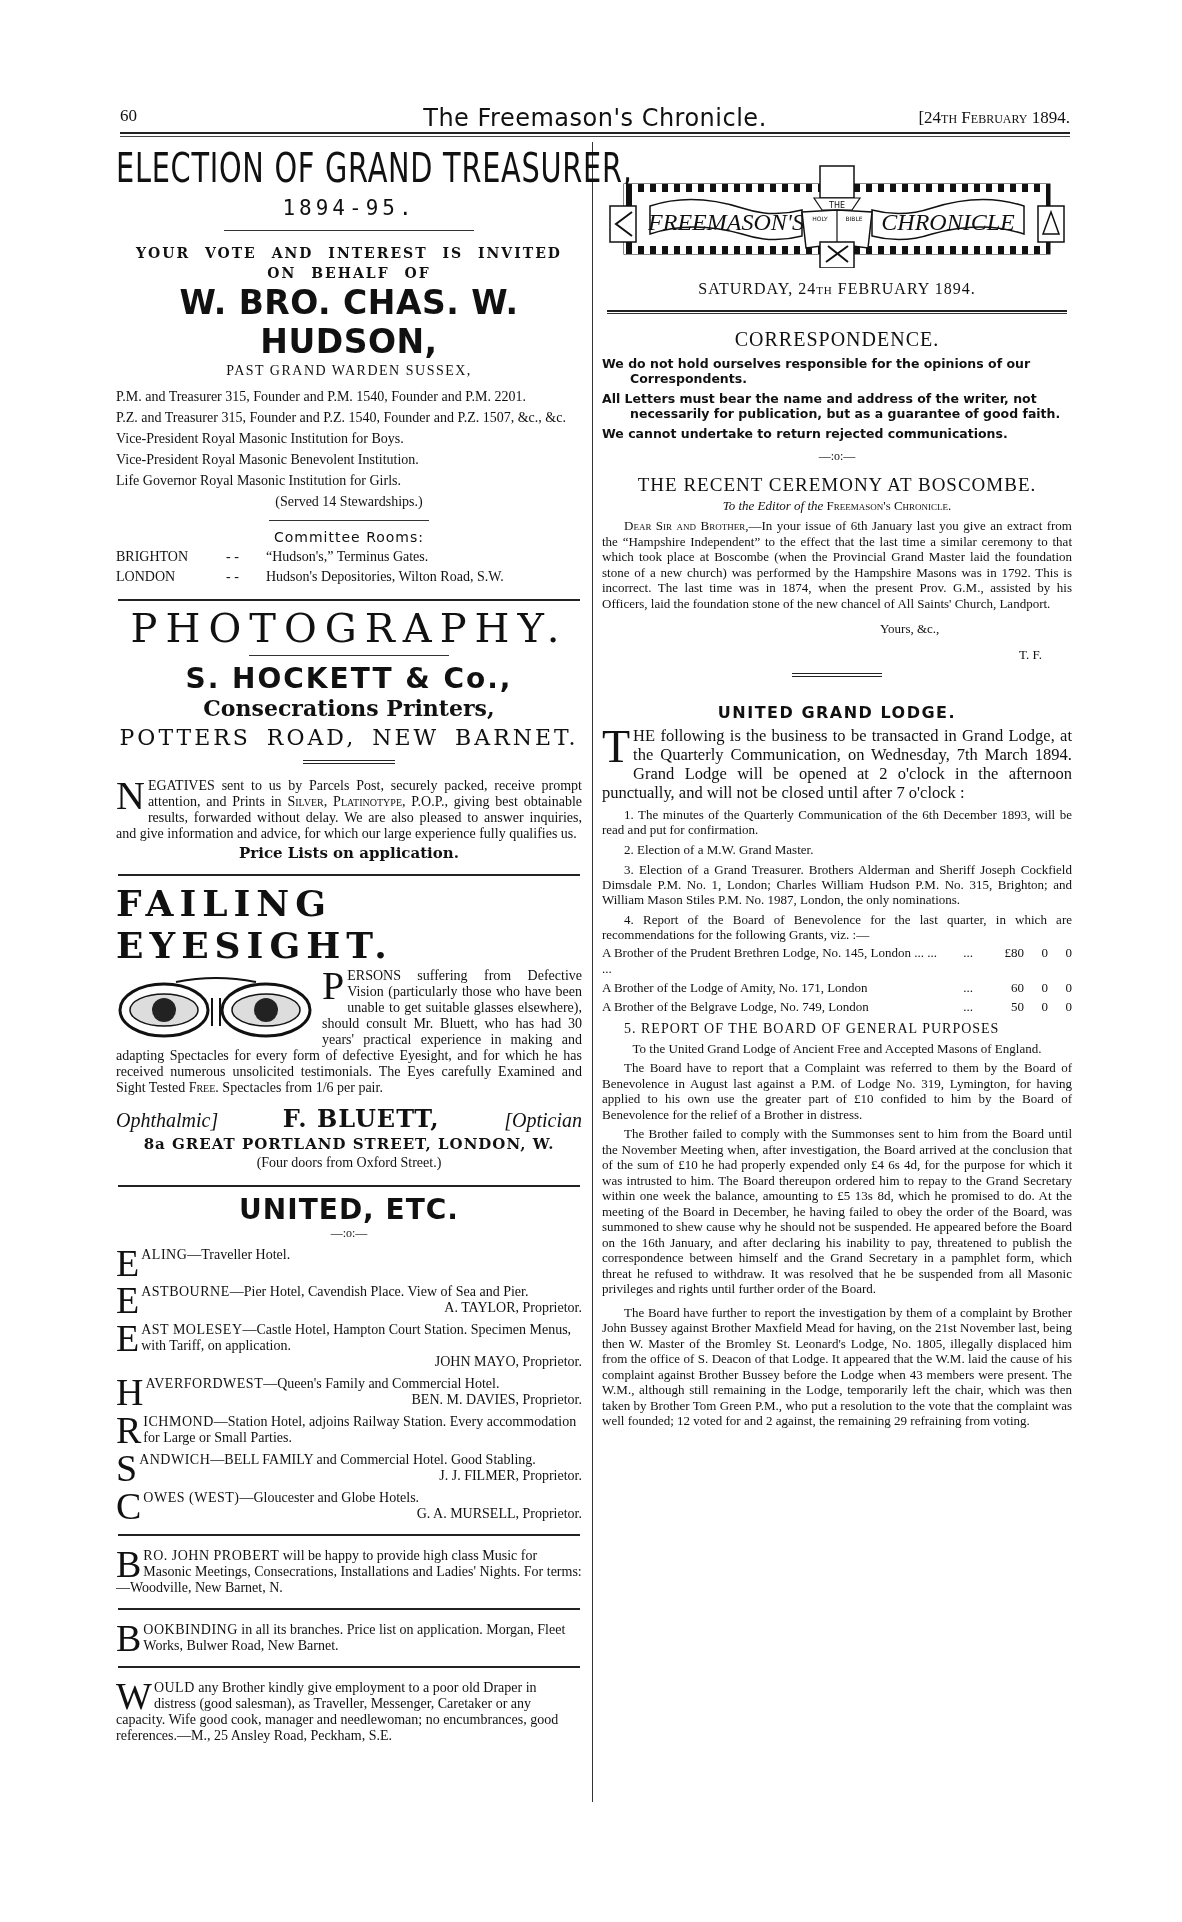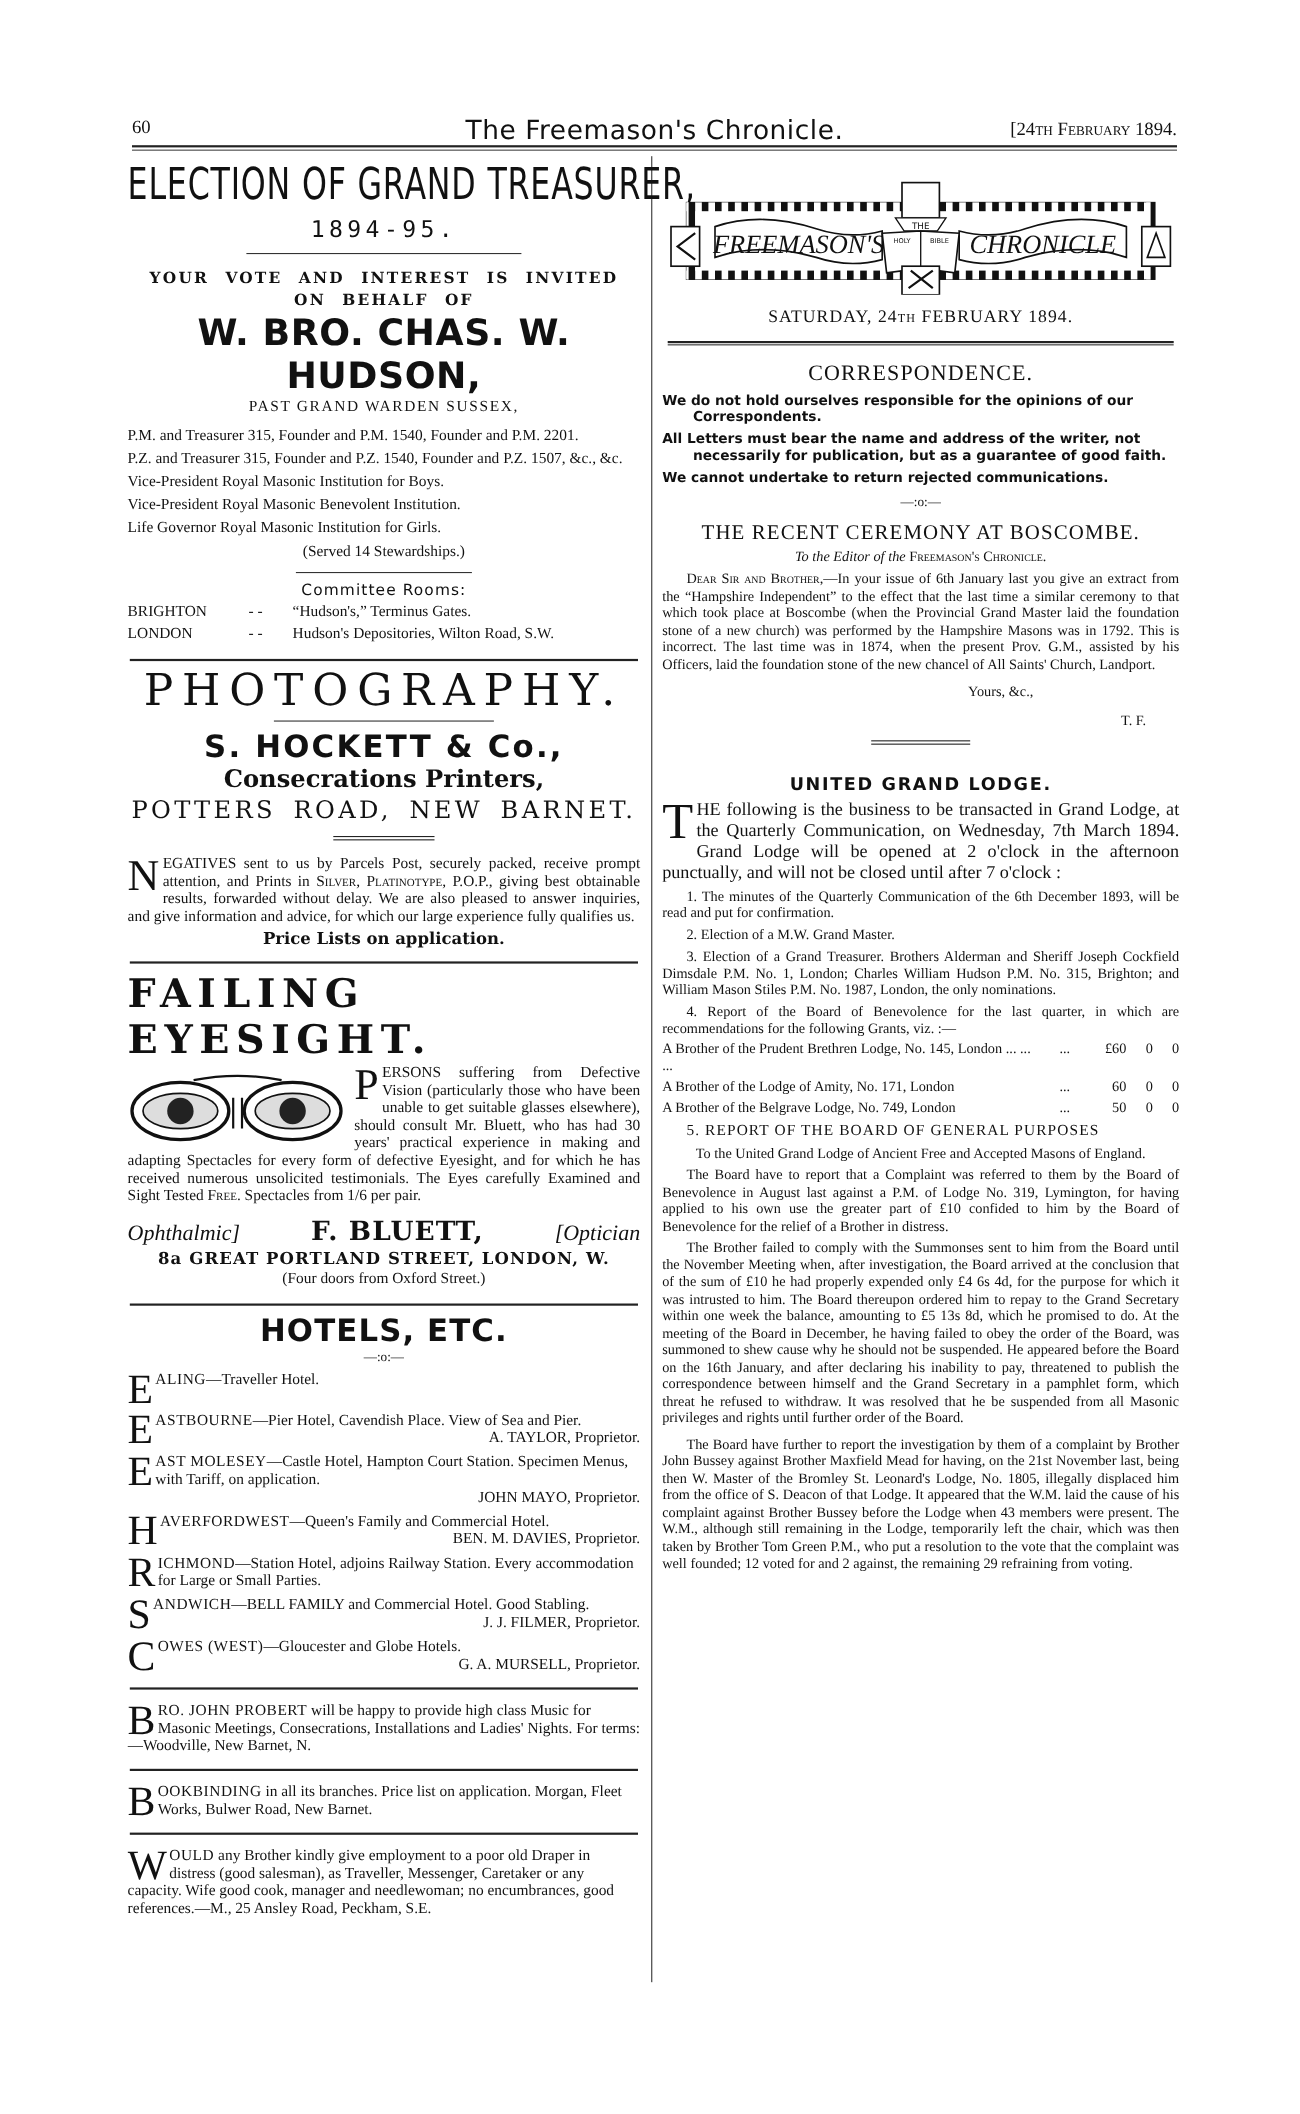--- a/index.html
+++ b/index.html
@@ -172,21 +172,21 @@
         <span class="name">F. BLUETT,</span>
         <span class="ital">[Optician</span>
       </div>
       <div class="address center" style="margin-top:2px;">8a GREAT PORTLAND STREET, LONDON, W.</div>
       <div class="plain center" style="margin-top:2px;">(Four doors from Oxford Street.)</div>
     </section>
 
     <div class="rule" style="width:462px;margin-top:14px;"></div>
 
     <section>
-      <div class="hotels-title center" style="margin-top:6px;">HOTELS, ETC.</div>
+      <div class="hotels-title center" style="margin-top:6px;">UNITED, ETC.</div>
       <div class="sep center">—:o:—</div>
 
       <div class="entry">
         <span class="dc">E</span><span class="caps">ALING</span><span>—Traveller Hotel.</span>
         <div class="prop"></div>
       </div>
       <div class="entry">
         <span class="dc">E</span><span class="caps">ASTBOURNE</span><span>—Pier Hotel, Cavendish Place. View of Sea and Pier.</span>
         <div class="prop">A. TAYLOR, Proprietor.</div>
       </div>
@@ -292,21 +292,21 @@
       <div class="ugl-title center" style="margin-top:26px;">UNITED GRAND LODGE.</div>
       <div class="ugl-intro"><span class="dc">T</span><span>HE</span><span> following is the business to be transacted in Grand Lodge, at the Quarterly Communication, on Wednesday, 7th March 1894. Grand Lodge will be opened at 2 o'clock in the afternoon punctually, and will not be closed until after 7 o'clock :</span></div>
       <div class="item">1. The minutes of the Quarterly Communication of the 6th December 1893, will be read and put for confirmation.</div>
       <div class="item">2. Election of a M.W. Grand Master.</div>
       <div class="item">3. Election of a Grand Treasurer. Brothers Alderman and Sheriff Joseph Cockfield Dimsdale P.M. No. 1, London; Charles William Hudson P.M. No. 315, Brighton; and William Mason Stiles P.M. No. 1987, London, the only nominations.</div>
       <div class="item">4. Report of the Board of Benevolence for the last quarter, in which are recommendations for the following Grants, viz. :—</div>
 
       <div class="grant">
         <span class="desc">A Brother of the Prudent Brethren Lodge, No. 145, London   ...   ...   ...</span>
         <span class="dots">...</span>
-        <span class="amt">£60</span>
+        <span class="amt">£80</span>
         <span class="s">0</span>
         <span class="d">0</span>
       </div>
       <div class="grant">
         <span class="desc">A Brother of the Lodge of Amity, No. 171, London</span>
         <span class="dots">...</span>
         <span class="amt">60</span>
         <span class="s">0</span>
         <span class="d">0</span>
       </div>

